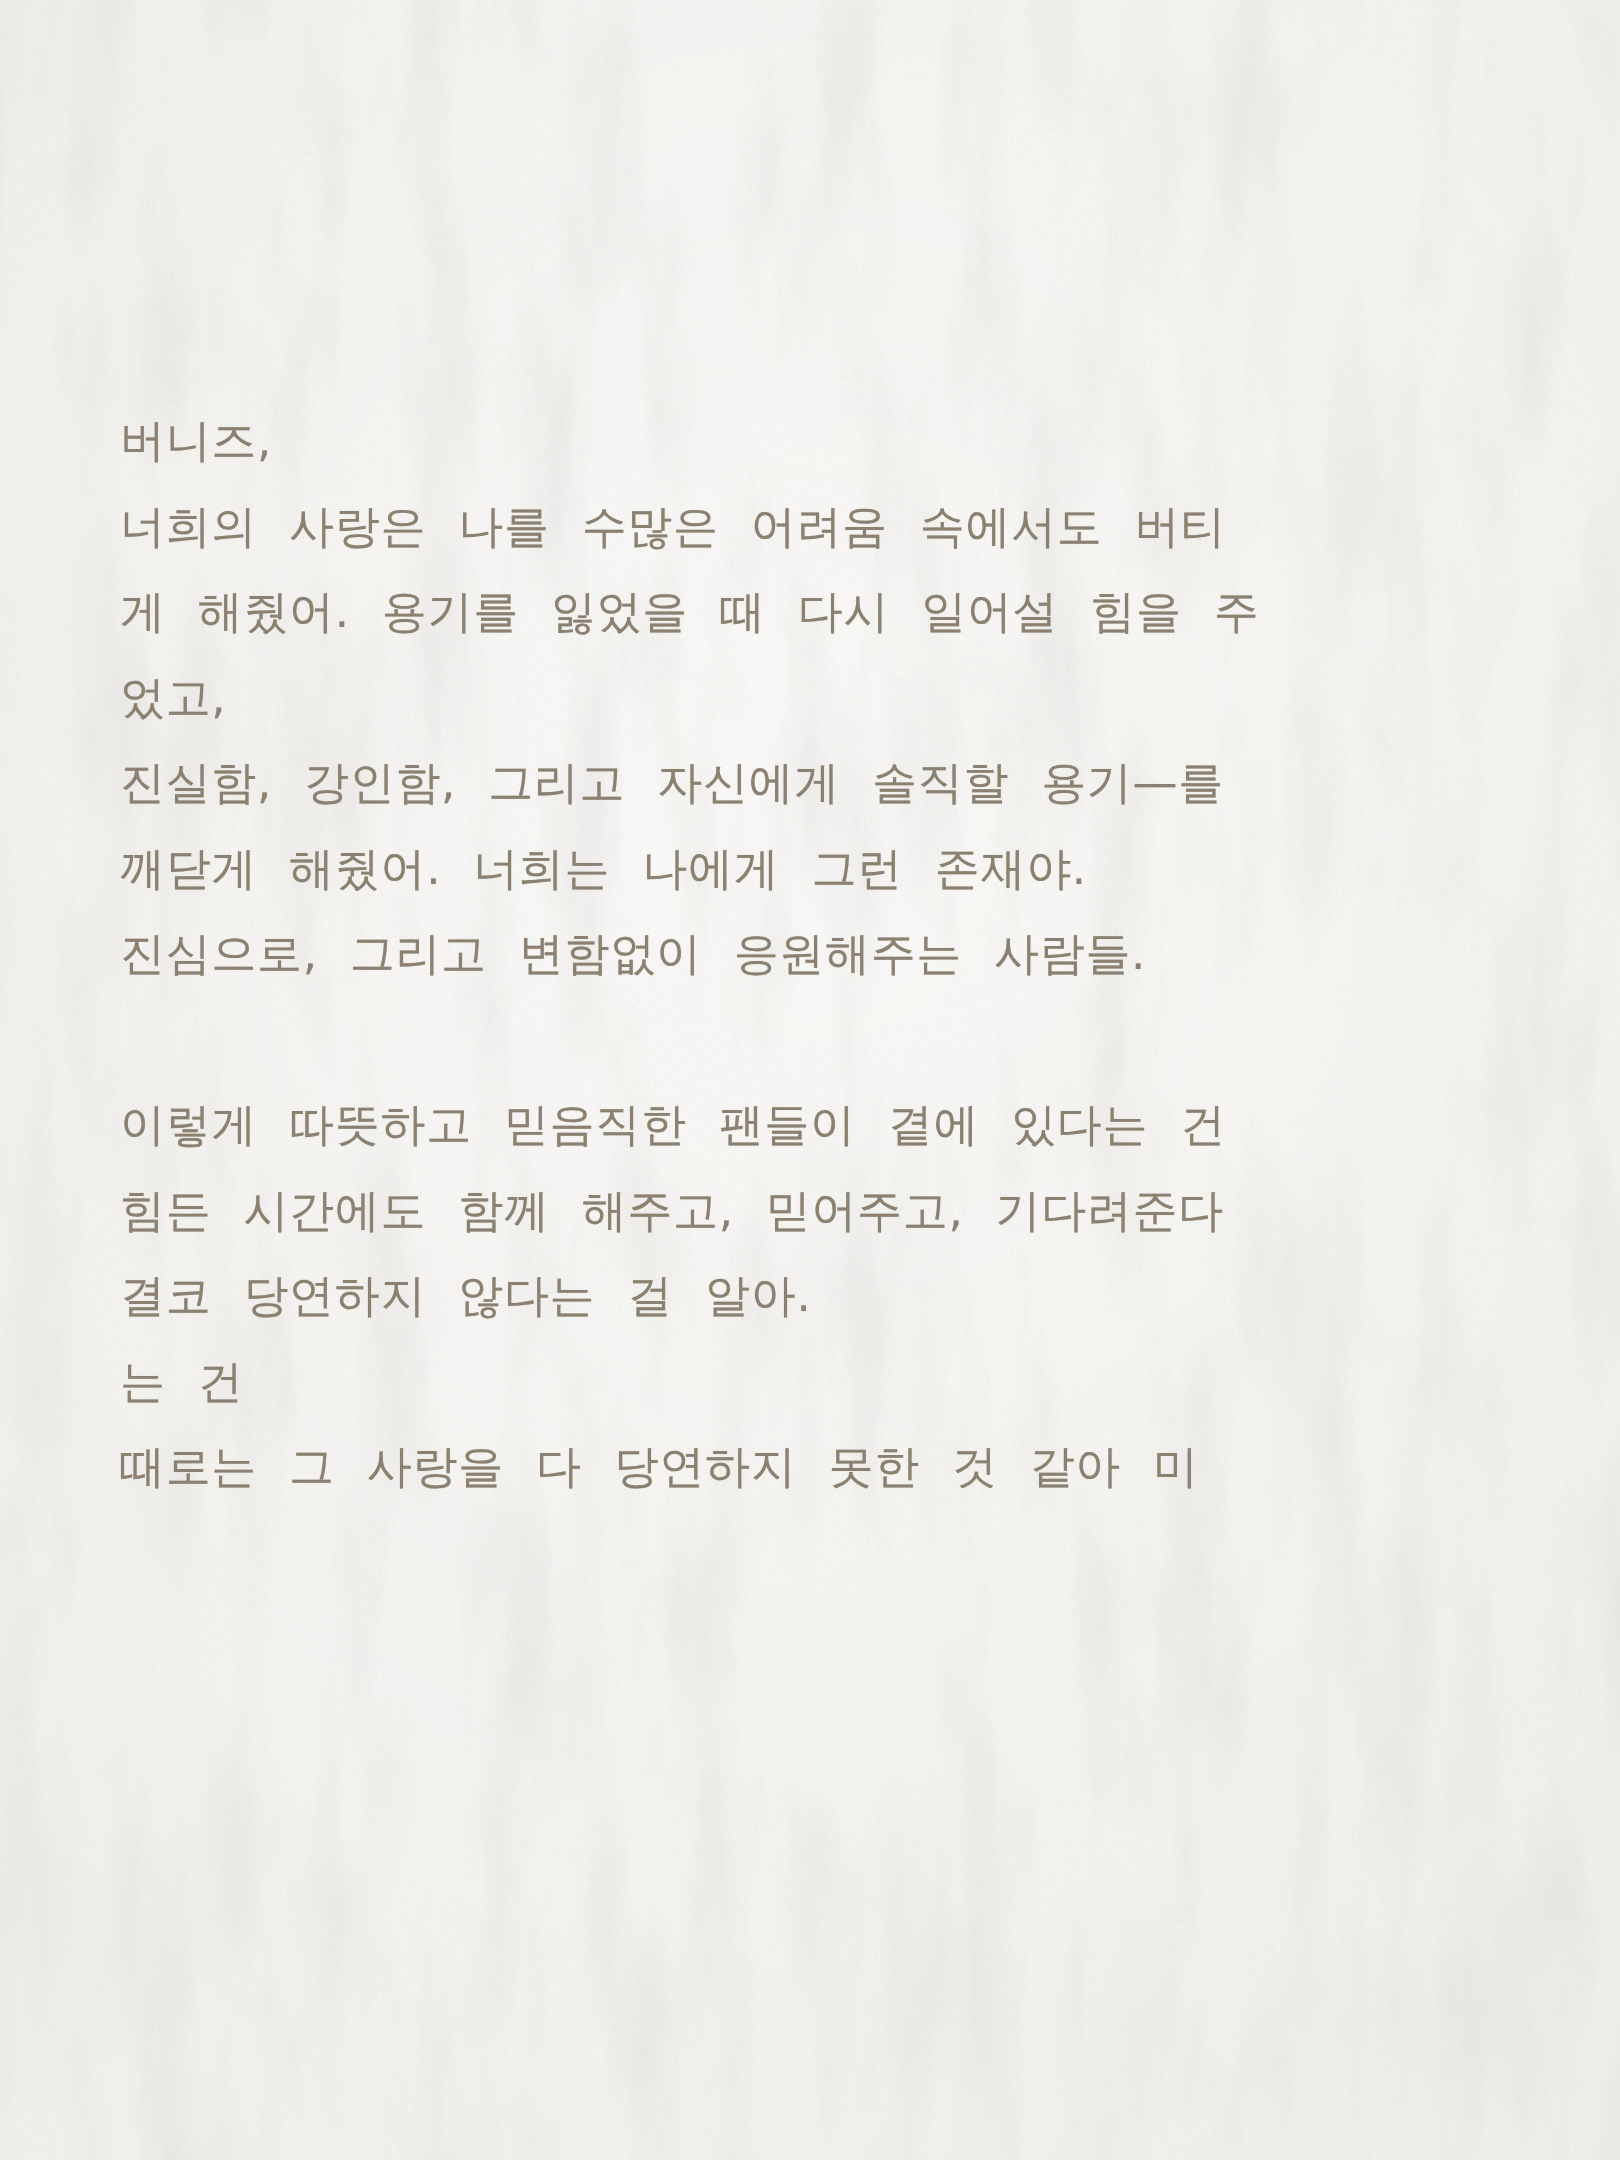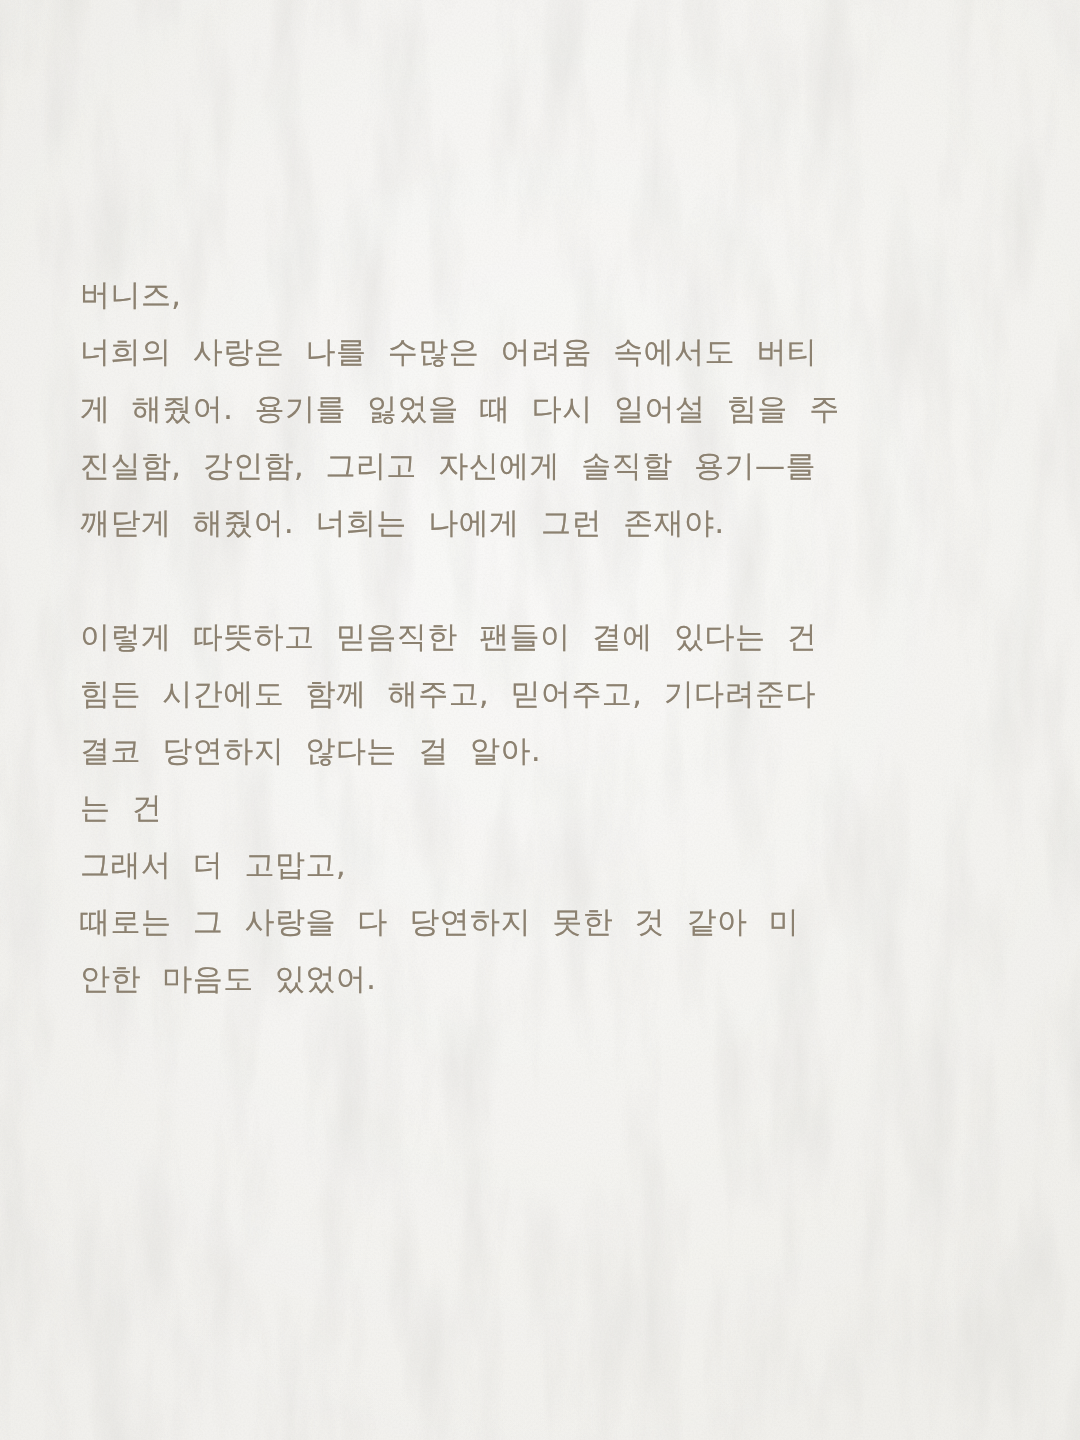--- a/index.html
+++ b/index.html
@@ -74,25 +74,25 @@
   </defs>
   <rect width="1080" height="1440" filter="url(#fibers)" opacity="0.55"></rect>
   <rect width="1080" height="1440" filter="url(#grain)" opacity="0.4"></rect>
 </svg>
 
 <main class="letter">
   <div class="paragraph">
     <div class="line">버니즈,</div>
     <div class="line">너희의 사랑은 나를 수많은 어려움 속에서도 버티</div>
     <div class="line">게 해줬어. 용기를 잃었을 때 다시 일어설 힘을 주</div>
+    <div class="line">었고,</div>
     <div class="line">진실함, 강인함, 그리고 자신에게 솔직할 용기—를</div>
     <div class="line">깨닫게 해줬어. 너희는 나에게 그런 존재야.</div>
+    <div class="line">진심으로, 그리고 변함없이 응원해주는 사람들.</div>
   </div>
   <div class="paragraph">
     <div class="line">이렇게 따뜻하고 믿음직한 팬들이 곁에 있다는 건</div>
     <div class="line">힘든 시간에도 함께 해주고, 믿어주고, 기다려준다</div>
     <div class="line">결코 당연하지 않다는 걸 알아.</div>
     <div class="line">는 건</div>
-    <div class="line">그래서 더 고맙고,</div>
     <div class="line">때로는 그 사랑을 다 당연하지 못한 것 같아 미</div>
-    <div class="line">안한 마음도 있었어.</div>
   </div>
 </main>
 
 </body></html>

